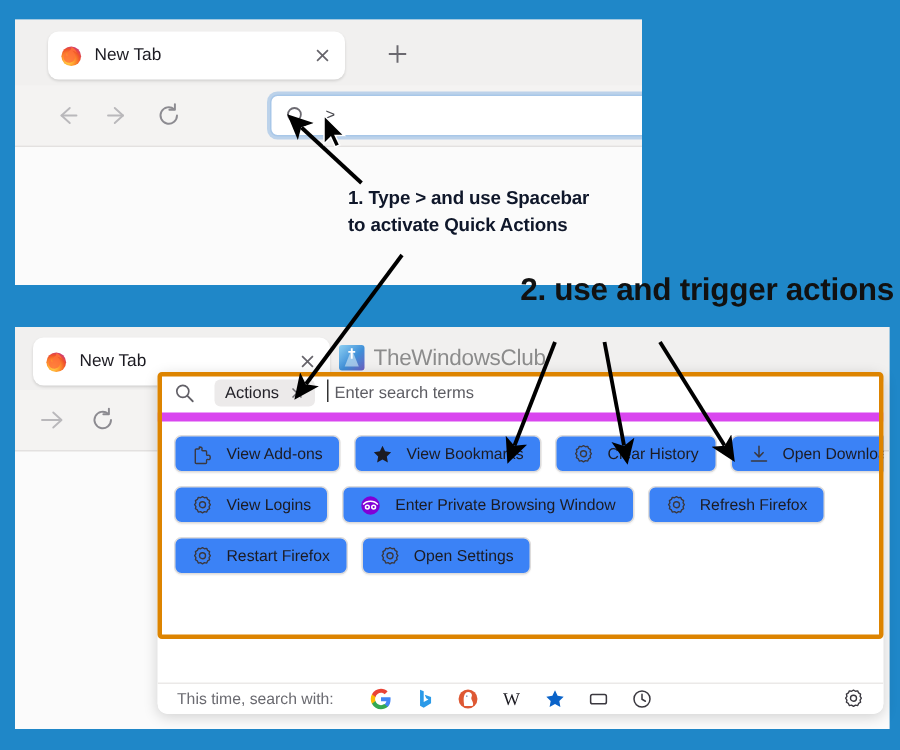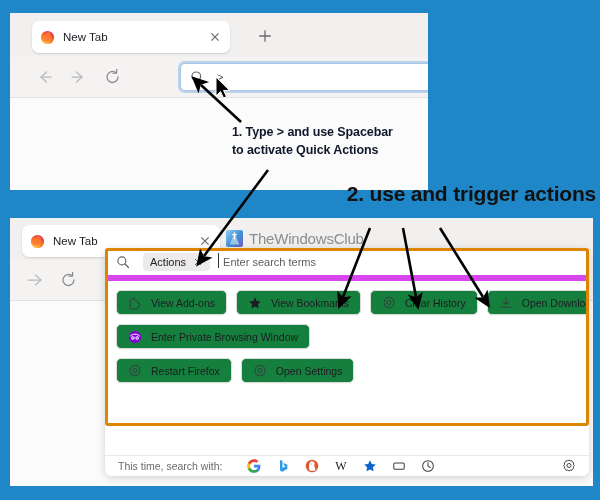--- a/index.html
+++ b/index.html
@@ -72,21 +72,21 @@
   .chip-x{width:10px;height:10px;opacity:.7;}
   .panel-input{font-size:11px;color:#5d5d63;margin-left:13px;position:relative;}
   .panel-input:before{
     content:"";position:absolute;left:-5px;top:-3px;width:1px;height:15px;background:#333;
   }
 
   .actions-area{padding:9px 11px 12px 11px;}
   .arow{display:flex;gap:9px;margin-bottom:9px;}
   .arow:last-child{margin-bottom:0;}
   .abtn{
-    display:flex;align-items:center;gap:9px;background:#15803d;border:1px solid #dedcdb;
+    display:flex;align-items:center;gap:9px;background:#3b82f6;border:1px solid #dedcdb;
     border-radius:5px;height:25px;padding:0 11px;box-sizing:border-box;white-space:nowrap;
     box-shadow:0 1px 1px rgba(0,0,0,.04);
   }
   .abtn .ic{width:14px;height:14px;flex:0 0 auto;}
   .abtn .lb{font-size:10.5px;color:#1c1b22;}
 
   .panel-foot{
     height:21px;display:flex;align-items:center;padding:0 13px;box-sizing:border-box;
     border-top:1px solid #ebe9e8;background:#fff;
   }
@@ -300,30 +300,48 @@
             </svg>
           </span>
           <span class="lb">Open Downloads</span>
         </div>
       </div>
 
       <div class="arow">
         <div class="abtn">
           <span class="ic">
             <svg viewBox="0 0 16 16" width="14" height="14">
+              <path d="M8 1.2 L9.5 2.1 L11.2 1.8 L11.9 3.4 L13.4 4.3 L13 6 L14 7.4 L13 8.8 L13.4 10.5 L11.9 11.4 L11.2 13 L9.5 12.7 L8 13.6 L6.5 12.7 L4.8 13 L4.1 11.4 L2.6 10.5 L3 8.8 L2 7.4 L3 6 L2.6 4.3 L4.1 3.4 L4.8 1.8 L6.5 2.1 Z" fill="none" stroke="#3a383f" stroke-width="1.05" stroke-linejoin="round"></path>
+              <circle cx="8" cy="7.4" r="2.3" fill="none" stroke="#3a383f" stroke-width="1.05"></circle>
+            </svg>
+          </span>
+          <span class="lb">View Logins</span>
+        </div>
+        <div class="abtn">
+          <span class="ic">
+            <svg viewBox="0 0 16 16" width="14" height="14">
               <circle cx="8" cy="8" r="7" fill="#8000d7"></circle>
               <path d="M2.4 7.2c1.4-1.6 3.3-2.4 5.6-2.4s4.2.8 5.6 2.4" fill="none" stroke="#fff" stroke-width="1.1"></path>
               <circle cx="5.6" cy="9.2" r="2" fill="#fff"></circle>
               <circle cx="10.4" cy="9.2" r="2" fill="#fff"></circle>
               <circle cx="5.6" cy="9.2" r=".85" fill="#8000d7"></circle>
               <circle cx="10.4" cy="9.2" r=".85" fill="#8000d7"></circle>
             </svg>
           </span>
           <span class="lb">Enter Private Browsing Window</span>
         </div>
+        <div class="abtn">
+          <span class="ic">
+            <svg viewBox="0 0 16 16" width="14" height="14">
+              <path d="M8 1.2 L9.5 2.1 L11.2 1.8 L11.9 3.4 L13.4 4.3 L13 6 L14 7.4 L13 8.8 L13.4 10.5 L11.9 11.4 L11.2 13 L9.5 12.7 L8 13.6 L6.5 12.7 L4.8 13 L4.1 11.4 L2.6 10.5 L3 8.8 L2 7.4 L3 6 L2.6 4.3 L4.1 3.4 L4.8 1.8 L6.5 2.1 Z" fill="none" stroke="#3a383f" stroke-width="1.05" stroke-linejoin="round"></path>
+              <circle cx="8" cy="7.4" r="2.3" fill="none" stroke="#3a383f" stroke-width="1.05"></circle>
+            </svg>
+          </span>
+          <span class="lb">Refresh Firefox</span>
+        </div>
       </div>
 
       <div class="arow">
         <div class="abtn">
           <span class="ic">
             <svg viewBox="0 0 16 16" width="14" height="14">
               <path d="M8 1.2 L9.5 2.1 L11.2 1.8 L11.9 3.4 L13.4 4.3 L13 6 L14 7.4 L13 8.8 L13.4 10.5 L11.9 11.4 L11.2 13 L9.5 12.7 L8 13.6 L6.5 12.7 L4.8 13 L4.1 11.4 L2.6 10.5 L3 8.8 L2 7.4 L3 6 L2.6 4.3 L4.1 3.4 L4.8 1.8 L6.5 2.1 Z" fill="none" stroke="#3a383f" stroke-width="1.05" stroke-linejoin="round"></path>
               <circle cx="8" cy="7.4" r="2.3" fill="none" stroke="#3a383f" stroke-width="1.05"></circle>
             </svg>
           </span>

